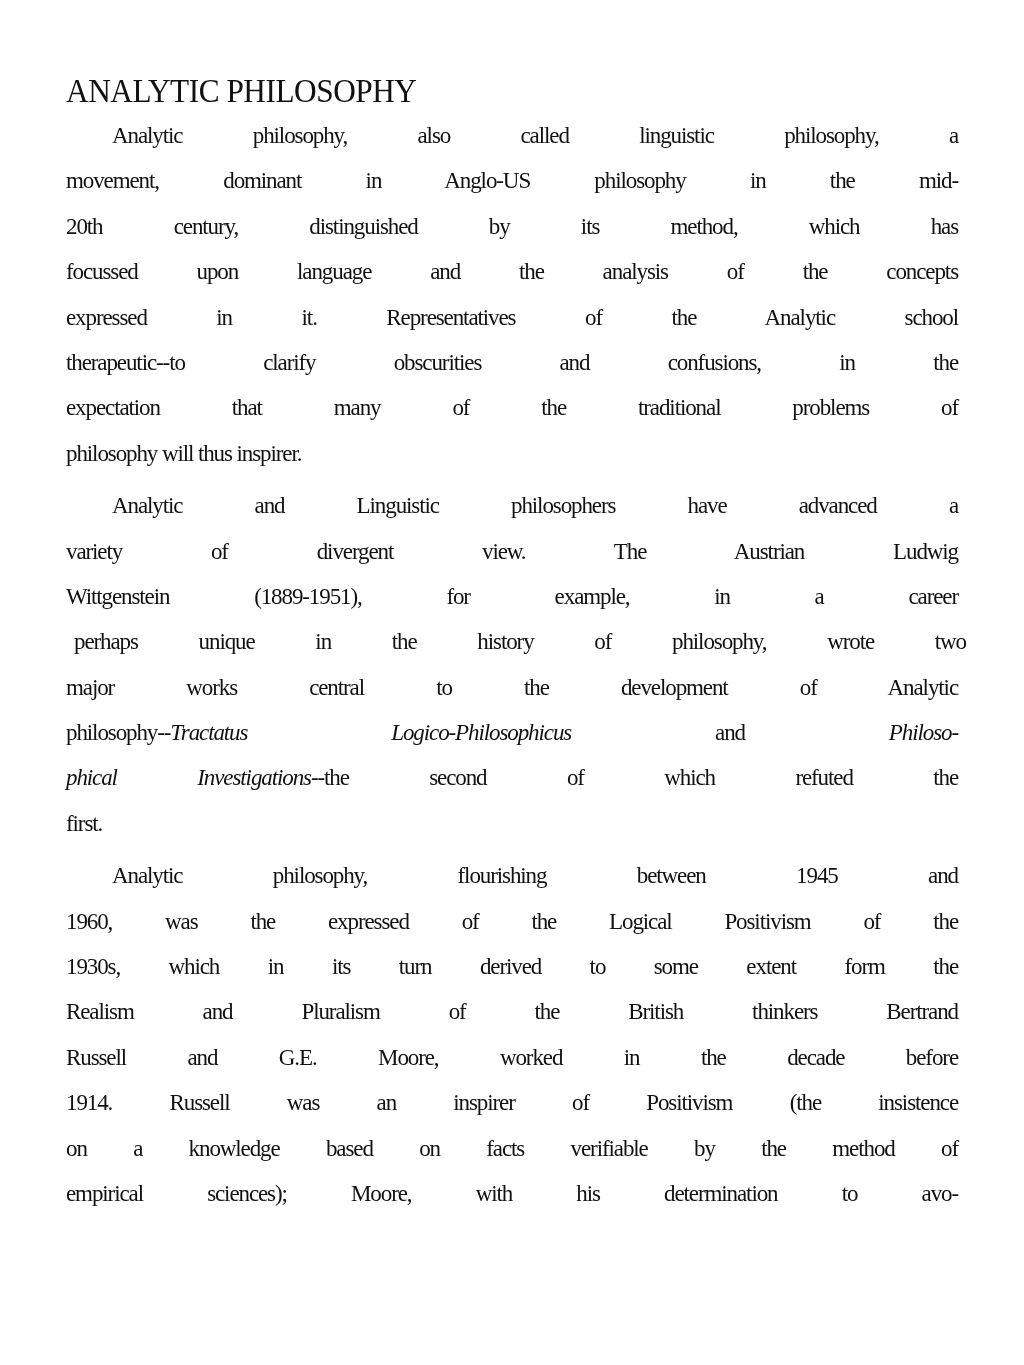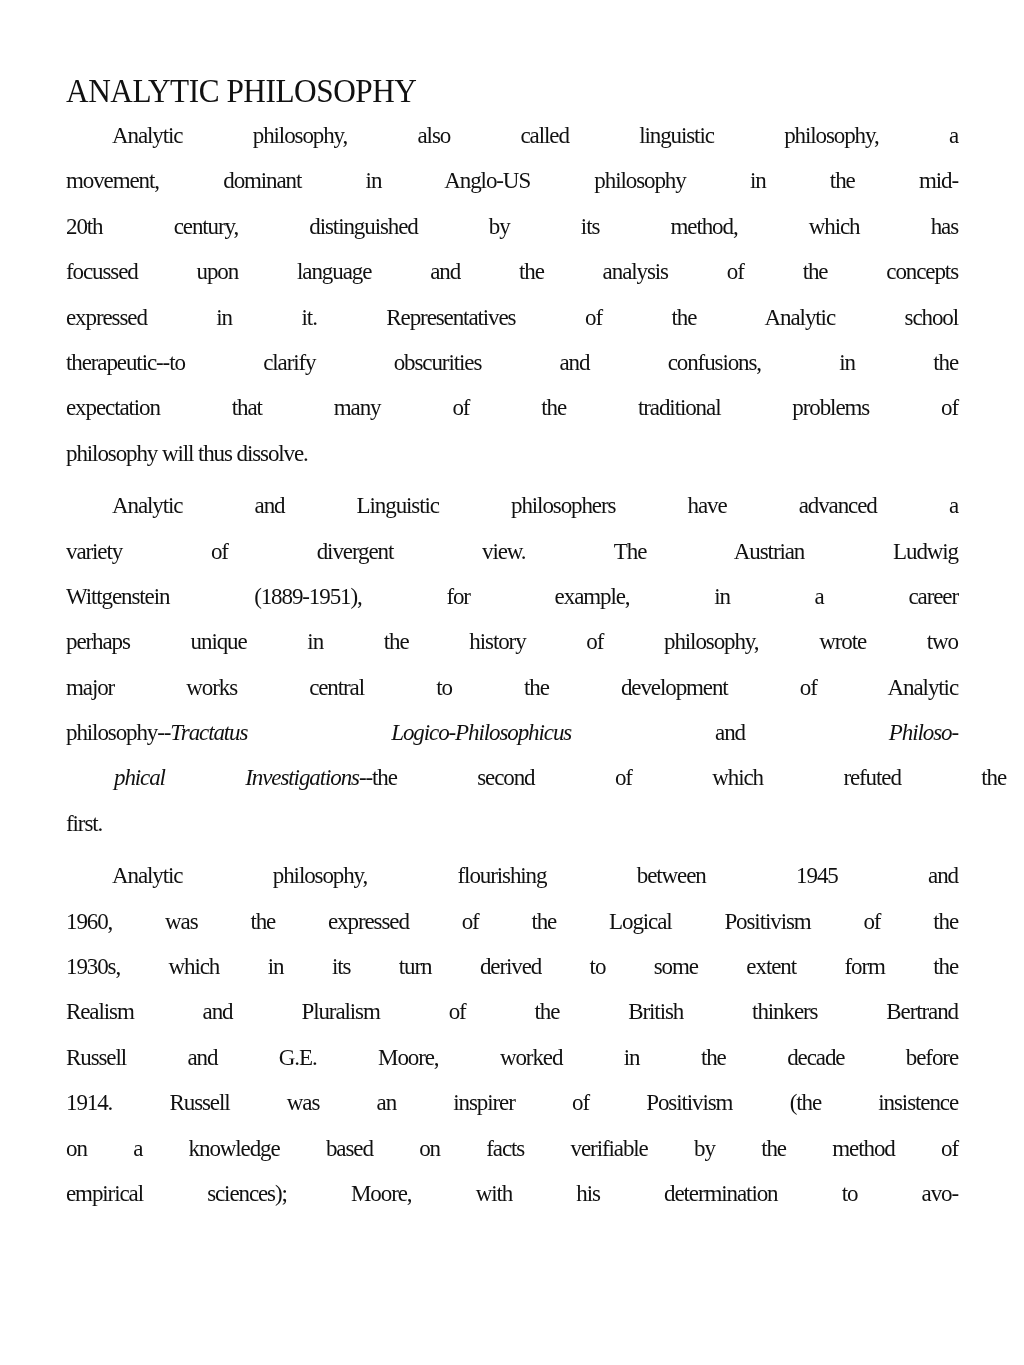--- a/index.html
+++ b/index.html
@@ -67,31 +67,31 @@
   <h1 class="title">ANALYTIC PHILOSOPHY</h1>
 
   <div class="para">
     <span class="line indent"><span class="inner" style="white-space: normal;">Analytic philosophy, also called linguistic philosophy, a</span></span>
     <span class="line"><span class="inner" style="white-space: normal;">movement, dominant in Anglo-US philosophy in the mid-</span></span>
     <span class="line"><span class="inner" style="white-space: normal;">20th century, distinguished by its method, which has</span></span>
     <span class="line"><span class="inner" style="white-space: normal;">focussed upon language and the analysis of the concepts</span></span>
     <span class="line"><span class="inner" style="white-space: normal;">expressed in it. Representatives of the Analytic school</span></span>
     <span class="line"><span class="inner" style="white-space: normal;">therapeutic--to clarify obscurities and confusions, in the</span></span>
     <span class="line"><span class="inner" style="white-space: normal;">expectation that many of the traditional problems of</span></span>
-    <span class="line last"><span class="inner" style="white-space: normal;">philosophy will thus dissolve.</span></span>
+    <span class="line last"><span class="inner" style="white-space: normal;">philosophy will thus inspirer.</span></span>
   </div>
 
   <div class="para">
     <span class="line indent"><span class="inner" style="white-space: normal;">Analytic and Linguistic philosophers have advanced a</span></span>
     <span class="line"><span class="inner" style="white-space: normal;">variety of divergent view. The Austrian Ludwig</span></span>
     <span class="line"><span class="inner" style="white-space: normal;">Wittgenstein (1889-1951), for example, in a career</span></span>
-    <span class="line"><span class="inner" style="white-space: normal;">perhaps unique in the history of philosophy, wrote two</span></span>
+    <span class="line"><span class="inner" style="white-space: normal; margin-left: 8px;">perhaps unique in the history of philosophy, wrote two</span></span>
     <span class="line"><span class="inner" style="white-space: normal;">major works central to the development of Analytic</span></span>
     <span class="line"><span class="inner" style="white-space: normal;"><span>philosophy--</span><em>Tractatus Logico-Philosophicus</em><span style="white-space:pre"> and </span><em>Philoso-</em></span></span>
-    <span class="line"><span class="inner" style="white-space: normal; margin-left: 48px;"><em>phical Investigations</em><span>--the second of which refuted the</span></span></span>
+    <span class="line"><span class="inner" style="white-space: normal;"><em>phical Investigations</em><span>--the second of which refuted the</span></span></span>
     <span class="line last"><span class="inner" style="white-space: normal;">first.</span></span>
   </div>
 
   <div class="para">
     <span class="line indent"><span class="inner" style="white-space: normal;">Analytic philosophy, flourishing between 1945 and</span></span>
     <span class="line"><span class="inner" style="white-space: normal;">1960, was the expressed of the Logical Positivism of the</span></span>
     <span class="line"><span class="inner" style="white-space: normal;">1930s, which in its turn derived to some extent form the</span></span>
     <span class="line"><span class="inner" style="white-space: normal;">Realism and Pluralism of the British thinkers Bertrand</span></span>
     <span class="line"><span class="inner" style="white-space: normal;">Russell and G.E. Moore, worked in the decade before</span></span>
     <span class="line"><span class="inner" style="white-space: normal;">1914. Russell was an inspirer of Positivism (the insistence</span></span>

